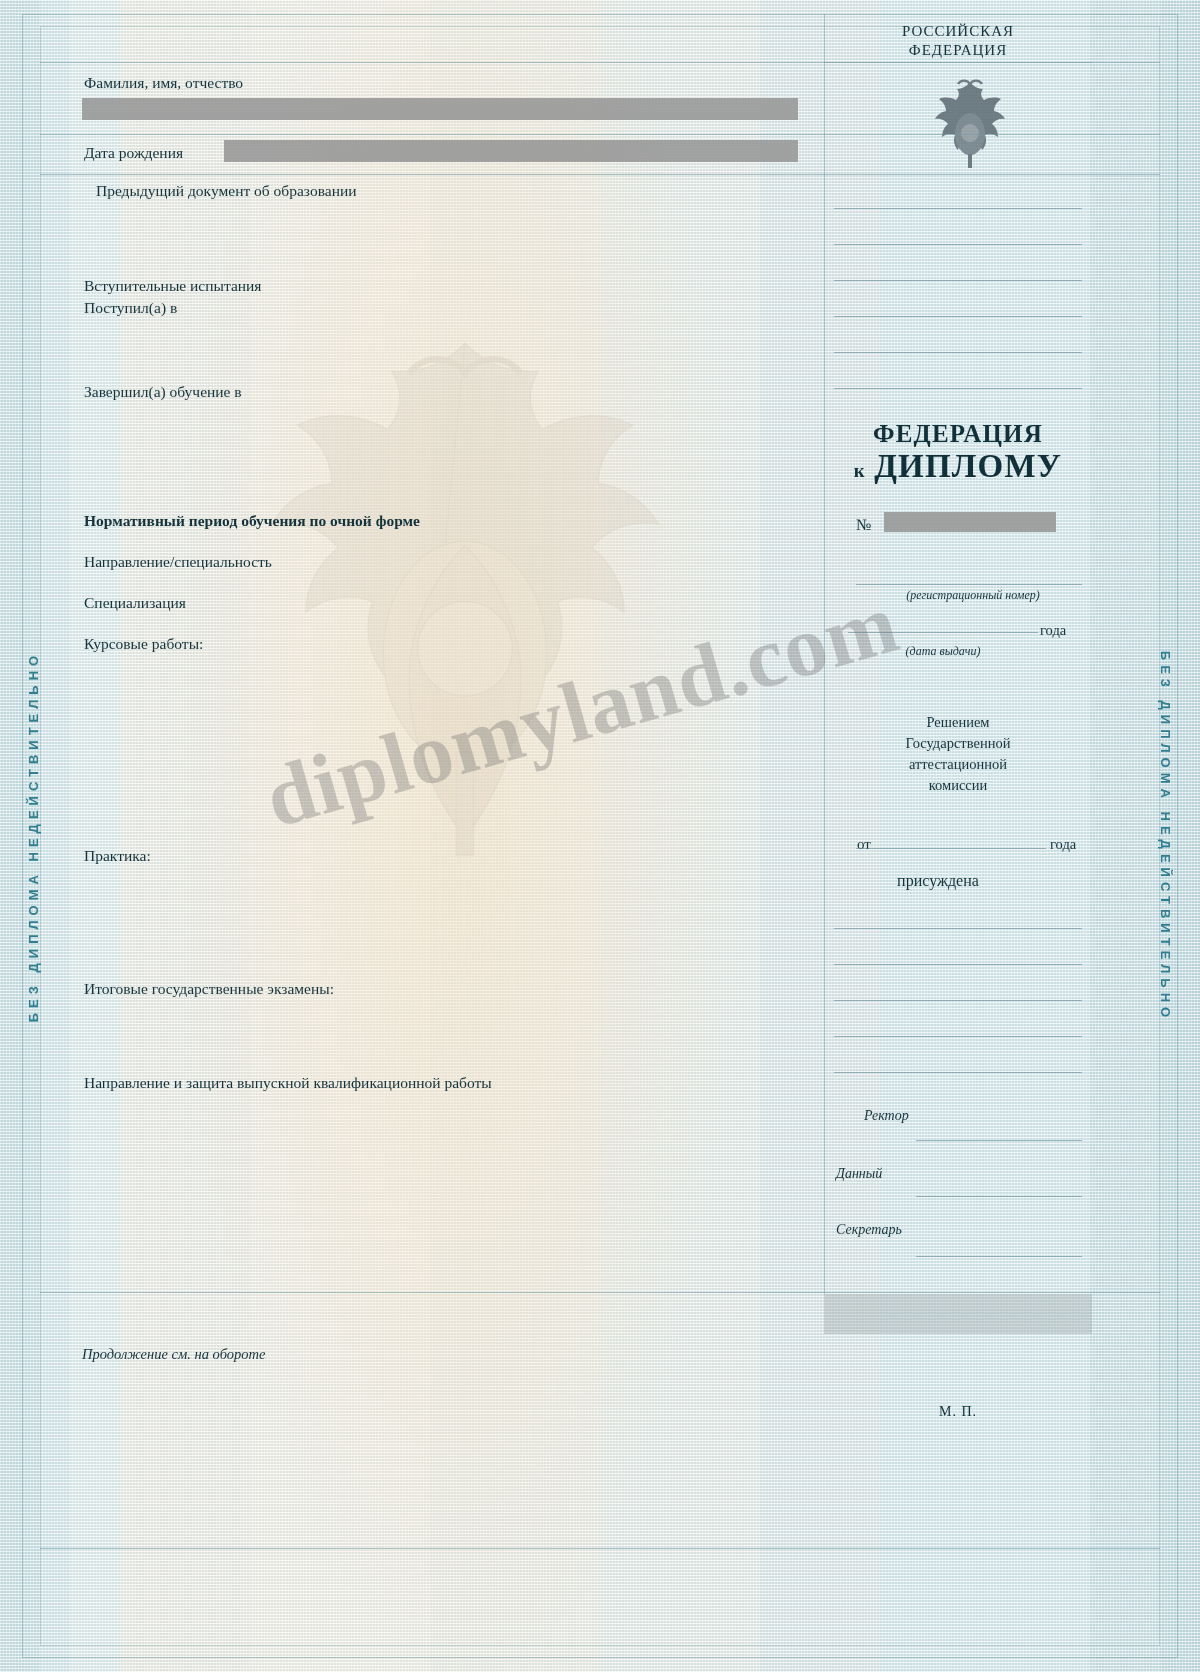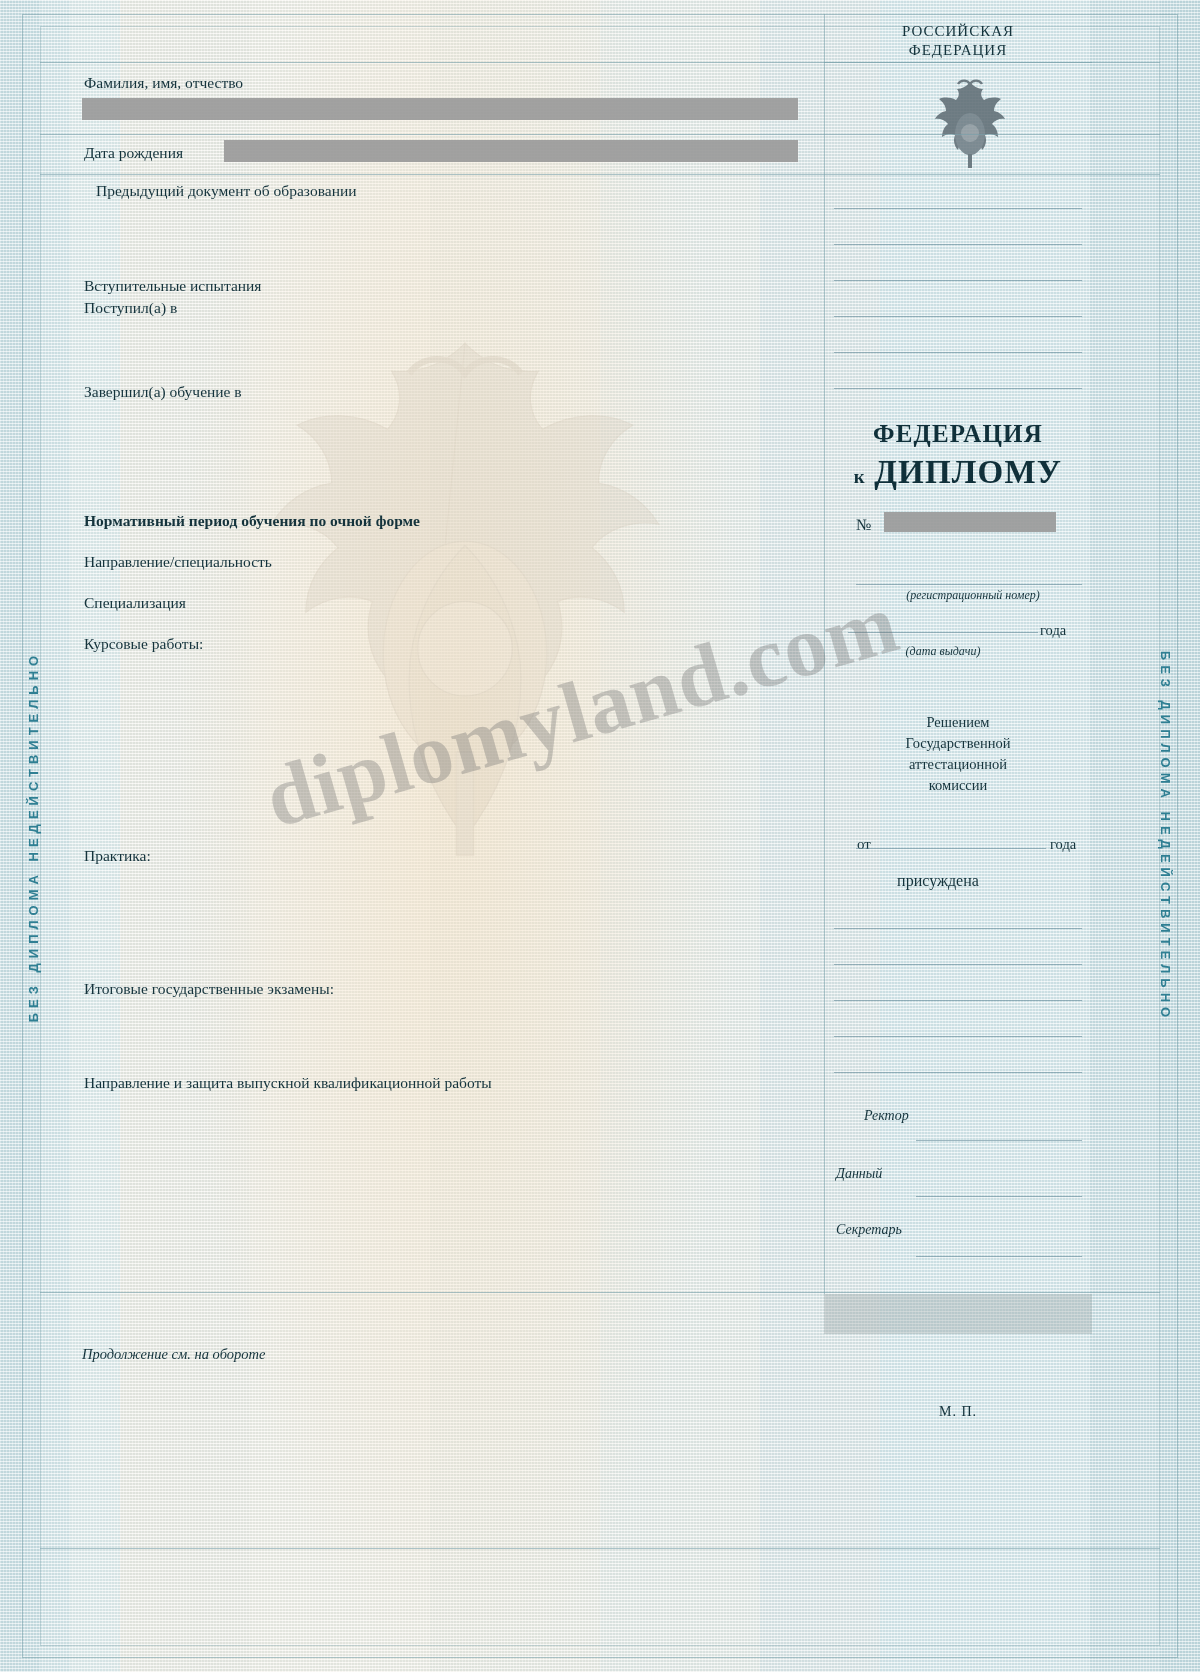--- a/index.html
+++ b/index.html
@@ -140,21 +140,21 @@
 
   .title-pril {
     position: absolute;
     left: 824px; top: 420px; width: 268px;
     text-align: center;
     color: #10303a;
     font-weight: bold;
     letter-spacing: 1.2px;
   }
   .title-pril .l1 { font-size: 25px; }
-  .title-pril .l2 { font-size: 33px; margin-top: 6px; }
+  .title-pril .l2 { font-size: 33px; margin-top: 0; }
   .title-pril .l2 small { font-size: 19px; font-weight: bold; letter-spacing: 0; }
 
   .decision {
     position: absolute;
     left: 824px; top: 712px; width: 268px;
     text-align: center;
     color: #14333c;
     font-size: 14.5px;
     line-height: 1.45;
   }

